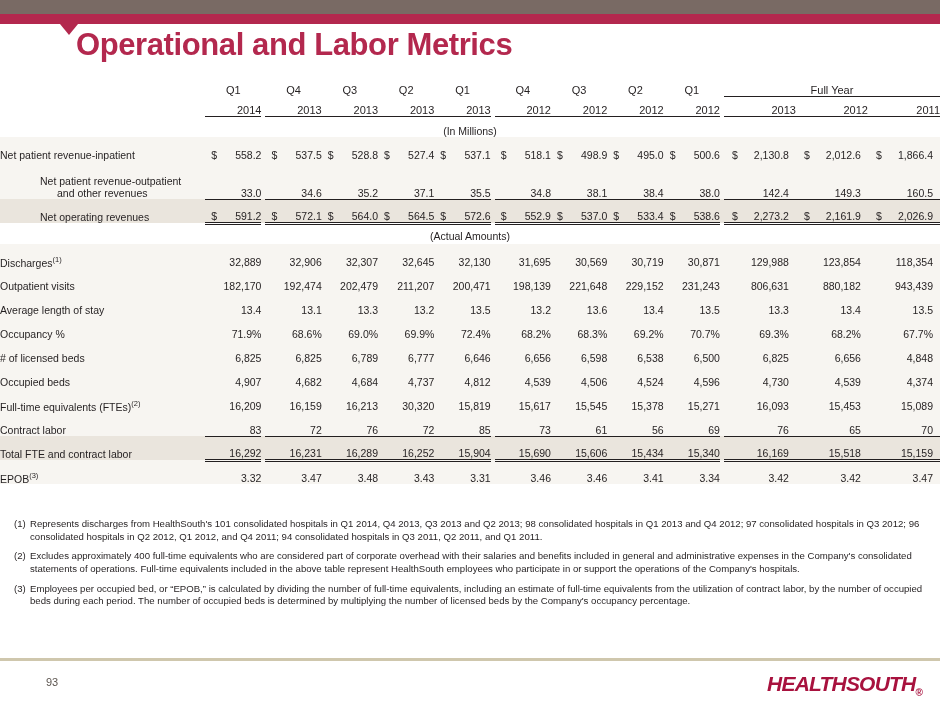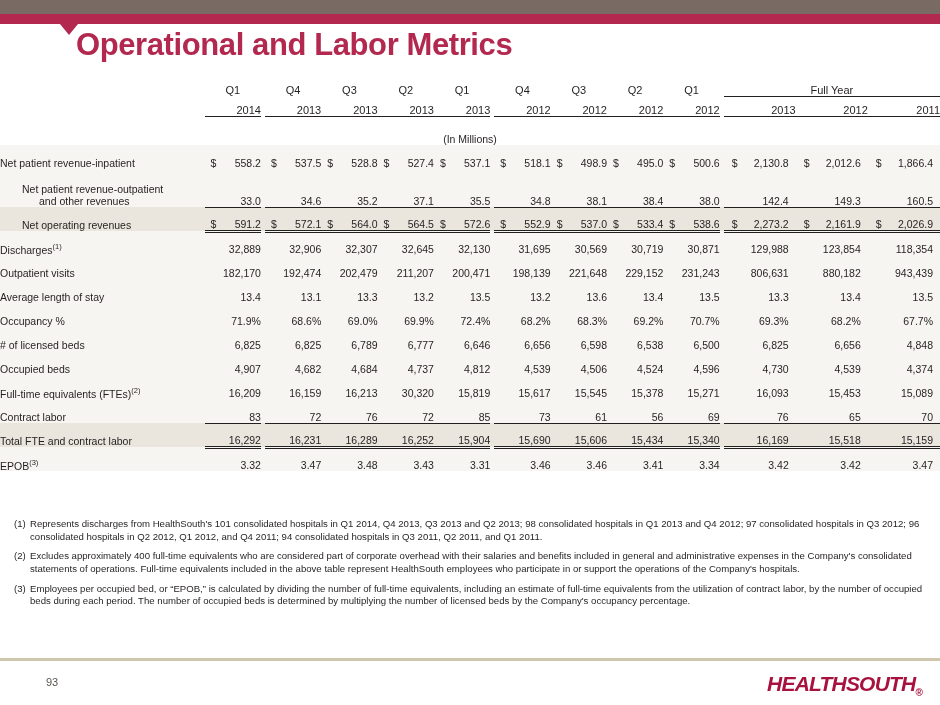--- a/index.html
+++ b/index.html
@@ -37,34 +37,34 @@
   }
   .tbl td, .tbl th { padding: 0; font-weight: normal; vertical-align: bottom; }
 
   
   col.c-lbl { width: 206px; }
   col.c-num { width: 57px; }
   col.c-gap { width: 4px; }
   col.c-fy  { width: 73px; }
 
   .lbl { text-align: left; padding-left: 9px; white-space: nowrap; }
-  .lbl.ind { padding-left: 22px; margin-left: 40px; }
+  .lbl.ind { padding-left: 40px; margin-left: 40px; }
   .num { text-align: right; padding-right: 5px; white-space: nowrap; }
   .num.fy { padding-right: 7px; }
 
   
   .hq { text-align: center; font-weight: bold; font-size: 11px; height: 20px; }
   .hy { text-align: right; font-weight: bold; font-size: 11px; height: 20px; }
   .hy.ul { border-bottom: 1.3px solid #231f20; }
   .grp { text-align: center; font-weight: bold; font-size: 11px; height: 20px; }
   .grp.ul { border-bottom: 1.3px solid #231f20; }
 
   .sect {
     text-align: center; font-weight: bold; font-size: 10.5px;
-    height: 29px; vertical-align: middle;
+    height: 21px; vertical-align: middle;
   }
 
   
   tr.r { height: 24px; }
   tr.r2 { height: 38px; }
   .band-light td { background: #f7f5f1; }
   .band-dark td { background: #eae5dd; }
   .band-none td { background: #ffffff; }
 
   
@@ -201,20 +201,23 @@
           <td class="num" style="border-top: 1.2px solid rgb(35, 31, 32); border-bottom: 3px double rgb(35, 31, 32);"><span style="float:left;padding-left:6px">$</span>572.6</td>
           <td>&nbsp;</td>
           <td class="num" style="border-top: 1.2px solid rgb(35, 31, 32); border-bottom: 3px double rgb(35, 31, 32);"><span style="float:left;padding-left:6px">$</span>552.9</td>
           <td class="num" style="border-top: 1.2px solid rgb(35, 31, 32); border-bottom: 3px double rgb(35, 31, 32);"><span style="float:left;padding-left:6px">$</span>537.0</td>
           <td class="num" style="border-top: 1.2px solid rgb(35, 31, 32); border-bottom: 3px double rgb(35, 31, 32);"><span style="float:left;padding-left:6px">$</span>533.4</td>
           <td class="num" style="border-top: 1.2px solid rgb(35, 31, 32); border-bottom: 3px double rgb(35, 31, 32);"><span style="float:left;padding-left:6px">$</span>538.6</td>
           <td>&nbsp;</td>
           <td class="num fy" style="border-top: 1.2px solid rgb(35, 31, 32); border-bottom: 3px double rgb(35, 31, 32);"><span style="float:left;padding-left:8px">$</span>2,273.2</td>
           <td class="num fy" style="border-top: 1.2px solid rgb(35, 31, 32); border-bottom: 3px double rgb(35, 31, 32);"><span style="float:left;padding-left:8px">$</span>2,161.9</td>
           <td class="num fy" style="border-top: 1.2px solid rgb(35, 31, 32); border-bottom: 3px double rgb(35, 31, 32);"><span style="float:left;padding-left:8px">$</span>2,026.9</td>
+        </tr>
+        <tr class="band-none">
+          <td class="sect" colspan="16" style="padding-top: 4px; padding-bottom: 2px;">(Actual Amounts)</td>
         </tr>
         <tr class="band-light r">
           <td class="lbl">Discharges<sup>(1)</sup></td>
           <td class="num" style="border-top: none; border-bottom: none;">32,889</td>
           <td>&nbsp;</td>
           <td class="num" style="border-top: none; border-bottom: none;">32,906</td>
           <td class="num" style="border-top: none; border-bottom: none;">32,307</td>
           <td class="num" style="border-top: none; border-bottom: none;">32,645</td>
           <td class="num" style="border-top: none; border-bottom: none;">32,130</td>
           <td>&nbsp;</td>

